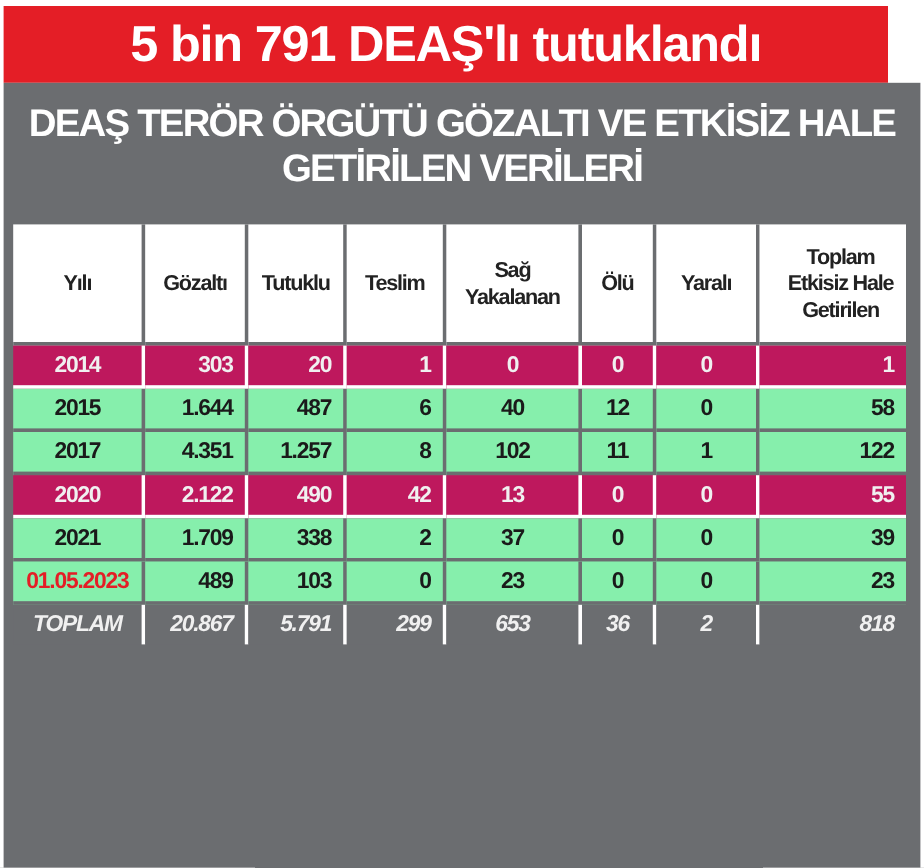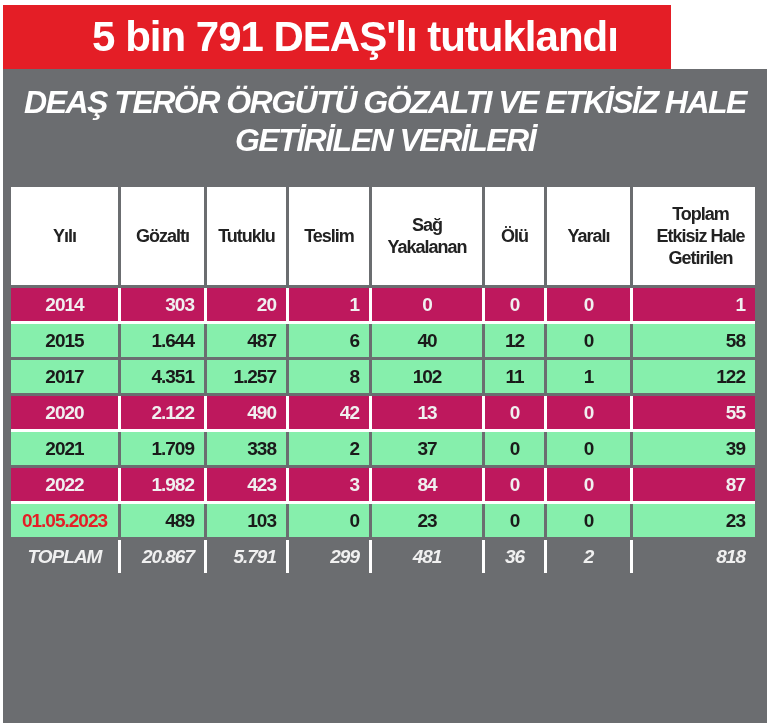--- a/index.html
+++ b/index.html
@@ -1,29 +1,29 @@
 <!DOCTYPE html>
 <html><head>
 <meta charset="utf-8">
 <style>
   html, body { margin: 0; padding: 0; background: #ffffff; }
   body { width: 770px; height: 723px; position: relative; overflow: hidden;
          font-family: "Liberation Sans", "DejaVu Sans", sans-serif; }
   .title-bar {
-    position: absolute; left: 3px; top: 5px; width: 632px; height: 64px;
+    position: absolute; left: 3px; top: 5px; width: 737px; height: 64px;
     background: #e41e26; color: #fff; display: flex; align-items: center; justify-content: center;
-    font-weight: bold; font-size: 42px; letter-spacing: -1px; padding-left: 36px;
+    font-weight: bold; font-size: 42px; letter-spacing: -1px;
   }
   .panel {
     position: absolute; left: 3px; top: 69px; width: 764px; height: 654px;
     background: #6b6d70;
   }
   .subtitle {
     position: absolute; left: 0; top: 14px; width: 764px; text-align: center;
-    color: #fff; font-weight: bold; font-size: 32px; line-height: 38px; letter-spacing: -1.5px; font-style: italic;
+    color: #fff; font-weight: bold; font-size: 32px; line-height: 38px; letter-spacing: -1.5px;
   }
   table.data {
     position: absolute; left: 8px; top: 118px; width: 744px;
     border-collapse: separate; border-spacing: 0; table-layout: fixed;
   }
   table.data col.c0 { width: 110px; }
   table.data col.c1 { width: 86px; }
   table.data col.c2 { width: 82px; }
   table.data col.c3 { width: 83px; }
   table.data col.c4 { width: 113px; }
@@ -130,45 +130,35 @@
         <tr class="white">
           <td>2021</td>
           <td>1.709</td>
           <td>338</td>
           <td>2</td>
           <td class="center">37</td>
           <td class="center">0</td>
           <td class="center">0</td>
           <td>39</td>
         </tr>
-        <tr class="gray">
-          <td>2022</td>
-          <td>1.982</td>
-          <td>423</td>
-          <td>3</td>
-          <td class="center">84</td>
-          <td class="center">0</td>
-          <td class="center">0</td>
-          <td>87</td>
-        </tr>
         <tr class="white">
           <td class="highlight">01.05.2023</td>
           <td>489</td>
           <td>103</td>
           <td>0</td>
           <td class="center">23</td>
           <td class="center">0</td>
           <td class="center">0</td>
           <td>23</td>
         </tr>
         <tr class="total">
           <td>TOPLAM</td>
           <td>20.867</td>
           <td>5.791</td>
           <td>299</td>
-          <td class="center">481</td>
+          <td class="center">653</td>
           <td class="center">36</td>
           <td class="center">2</td>
           <td>818</td>
         </tr>
       </tbody>
   </table>
 </div>
 
 </body></html>

